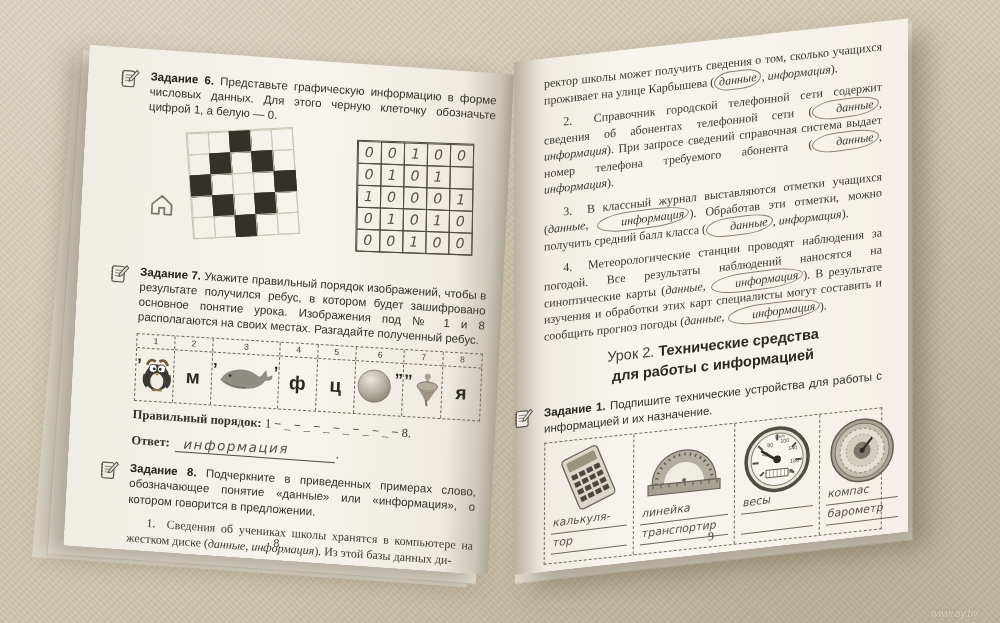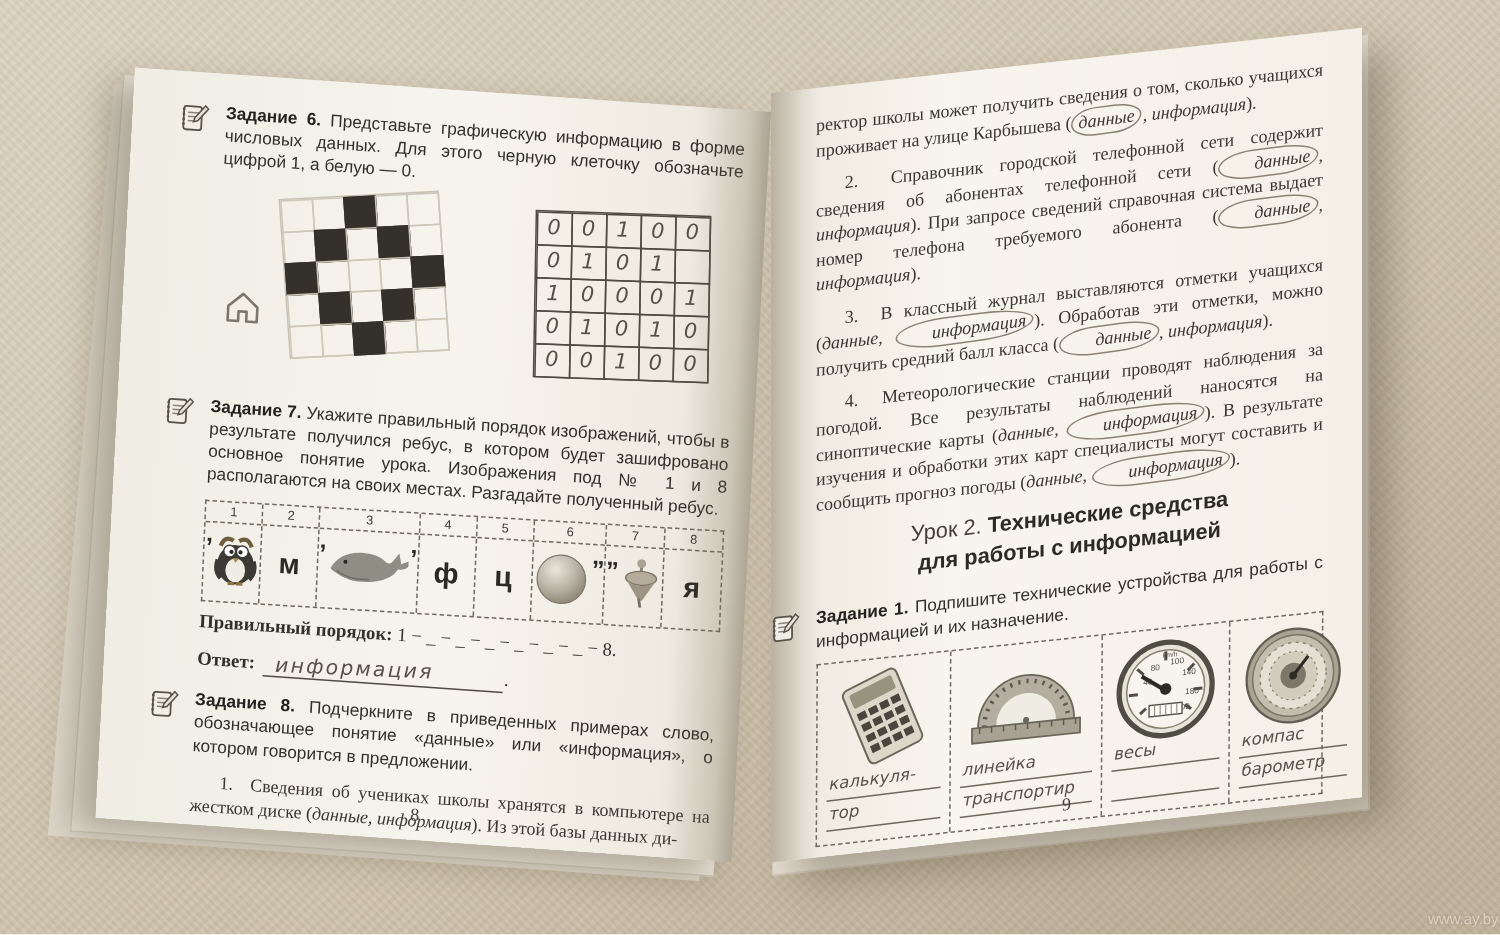--- a/index.html
+++ b/index.html
@@ -73,21 +73,21 @@
   .lesson .pre{font-weight:normal;color:#45413a;}
   .lesson b{font-weight:bold;}
   
   .dev-table{display:grid;grid-template-columns:repeat(4,1fr);border:1.5px dashed #6f6a5f;margin-top:6px;transform:rotate(0.3deg);}
   .dev-cell{border-right:1.5px dashed #6f6a5f;padding:7px 7px 9px 7px;display:flex;flex-direction:column;align-items:center;}
   .dev-cell:last-child{border-right:none;}
   .dev-img{height:66px;display:flex;align-items:center;justify-content:center;}
   .dev-line{width:100%;height:17px;border-bottom:1.2px solid #6d675c;font-size:11px;padding-left:2px;transform:rotate(-1deg);white-space:nowrap;}
   .dev-line.l2{margin-top:2px;}
   
-  .watermark{position:absolute;right:1px;bottom:4px;font-size:10px;color:rgba(250,244,230,0.55);text-shadow:0 0 2px rgba(120,105,80,0.4);}
+  .watermark{position:absolute;right:22px;bottom:4px;font-size:10px;color:rgba(250,244,230,0.55);text-shadow:0 0 2px rgba(120,105,80,0.4);font-style:italic;}
 </style>
 </head>
 <body>
 
 <div id="stage">
 
   <div class="sheet sheet-l2"></div>
   <div class="sheet sheet-l"></div>
   <div class="sheet sheet-r"></div>
 

